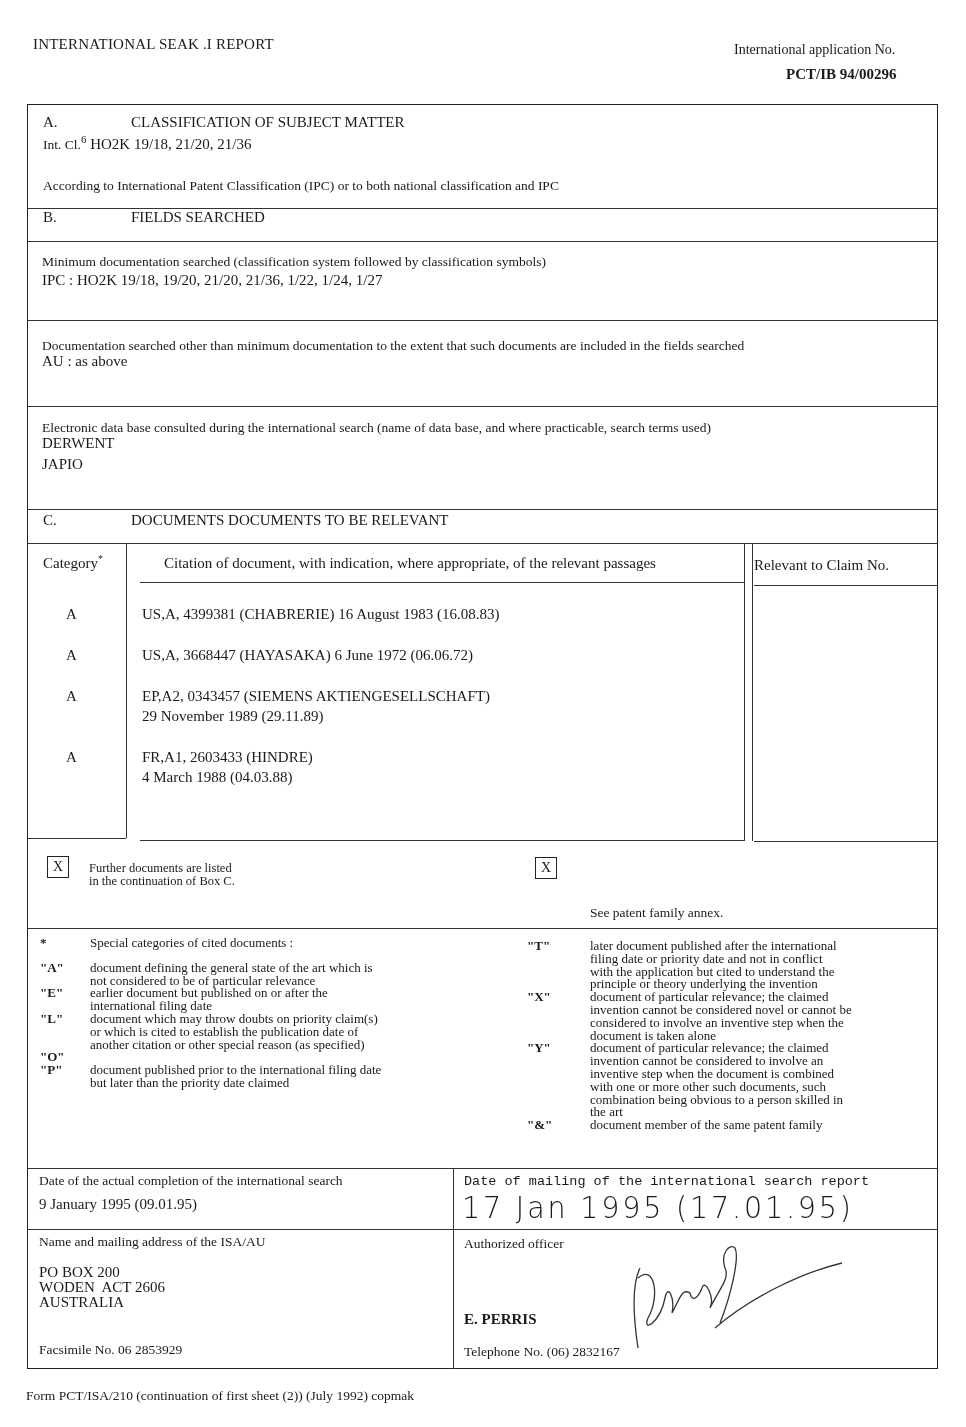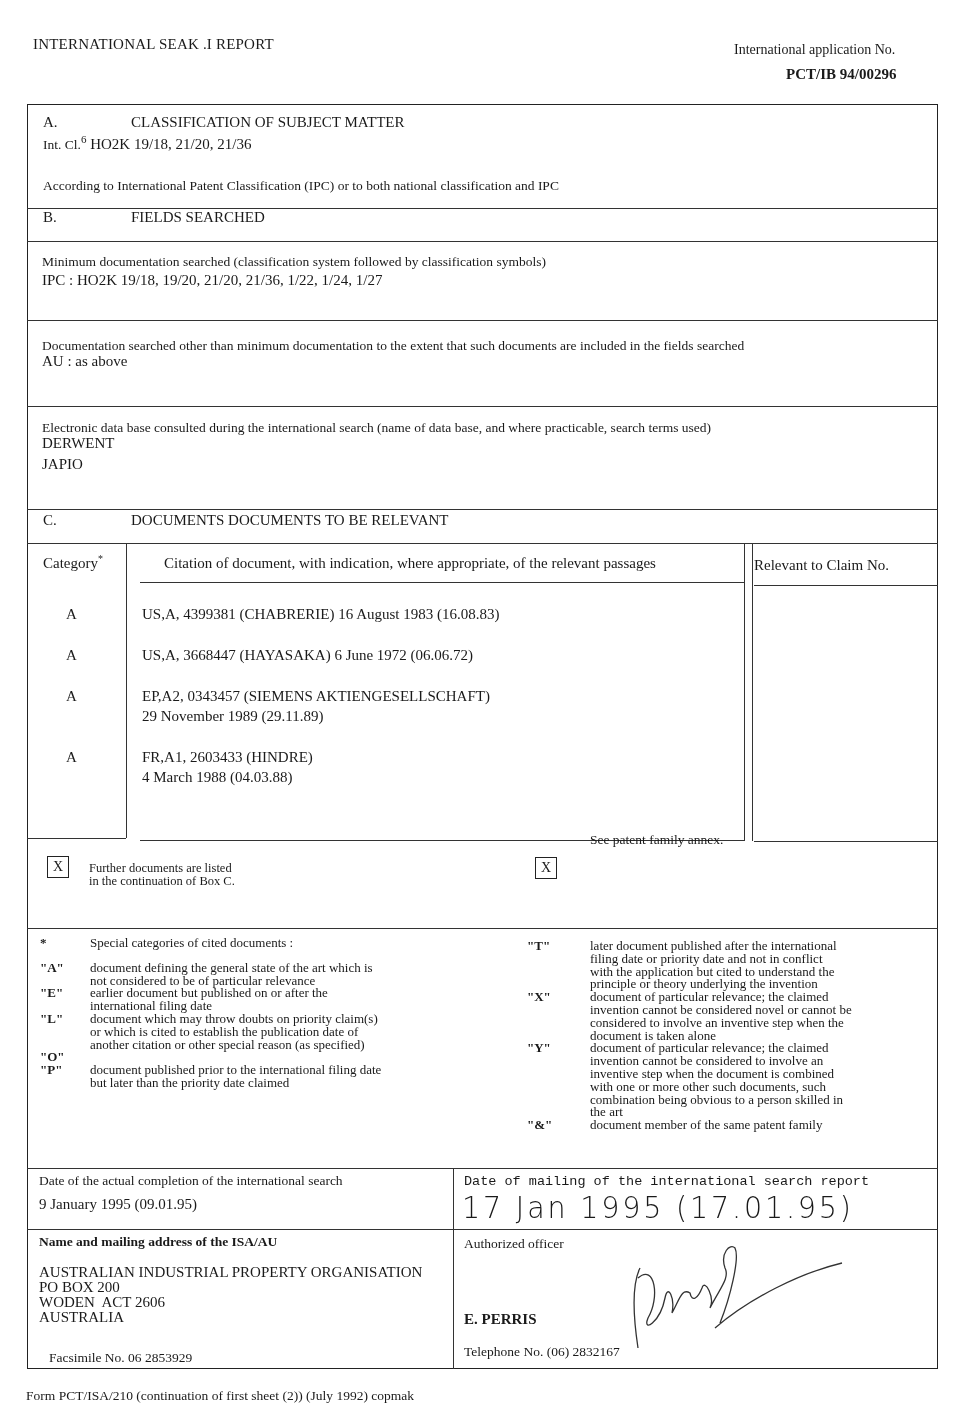--- a/index.html
+++ b/index.html
@@ -102,21 +102,21 @@
 <div class="abs t15" style="left:66px; top:749px;">A</div>
 <div class="abs t15" style="left:142px; top:749px;">FR,A1, 2603433 (HINDRE)</div>
 <div class="abs t15" style="left:142px; top:769px;">4 March 1988 (04.03.88)</div>
 
 <div class="chk" style="left:47px; top:856px;">X</div>
 <div class="abs small-lines" style="left:89px; top:862px;">
   <div>Further documents are listed</div>
   <div>in the continuation of Box C.</div>
 </div>
 <div class="chk" style="left:535px; top:857px;">X</div>
-<div class="abs t13" style="left:590px; top:832px;text-align:center;">See patent family annex.</div>
+<div class="abs t13" style="left:590px; top:905px;text-align:center;">See patent family annex.</div>
 <div class="hline" style="left:27px; top:928px; width:911px;"></div>
 
 <div class="abs legend" style="left:40px; top:937px; width:420px;">
   <div class="row" style="margin-bottom:12px;">
     <span class="code">*</span>
     <span class="desc">Special categories of cited documents :</span>
   </div>
   <div class="row">
     <span class="code">"A"</span>
     <span class="desc">
@@ -191,28 +191,27 @@
 
 <div class="hline" style="left:27px; top:1168px; width:911px;"></div>
 <div class="vline" style="left:453px; top:1168px; height:201px;"></div>
 <div class="hline" style="left:27px; top:1229px; width:911px;"></div>
 
 <div class="abs t13" style="left:39px; top:1173px;">Date of the actual completion of the international search</div>
 <div class="abs t15" style="left:39px; top:1196px;">9 January 1995 (09.01.95)</div>
 <div class="abs t13" style="left:464px; top:1174px;font-family:Liberation Mono, monospace;">Date of mailing of the international search report</div>
 <div class="abs hand" style="left:462px; top:1190px;">17 Jan 1995 (17.01.95)</div>
 
-<div class="abs t13" style="left:39px; top:1234px;font-weight:bold;">Name and mailing address of the ISA/AU</div>
+<div class="abs t13" style="left:39px; top:1234px;">Name and mailing address of the ISA/AU</div>
 <div class="abs t15" style="left:39px; top:1265px; line-height:15px;">
-  <div>AUSTRALIAN INDUSTRIAL PROPERTY ORGANISATION</div>
   <div>PO BOX 200</div>
   <div style="white-space:pre;">WODEN  ACT 2606</div>
   <div>AUSTRALIA</div>
 </div>
-<div class="abs t13" style="left:49px; top:1342px;margin-top:8px;">Facsimile No. 06 2853929</div>
+<div class="abs t13" style="left:39px; top:1342px;">Facsimile No. 06 2853929</div>
 
 <div class="abs t13" style="left:464px; top:1236px;">Authorized officer</div>
 <div class="abs t15 bold" style="left:464px; top:1311px;">E. PERRIS</div>
 <div class="abs t13" style="left:464px; top:1344px;">Telephone No. (06) 2832167</div>
 
 <svg class="abs" style="left:620px; top:1238px;" width="230" height="115" viewBox="0 0 230 115">
   <path d="M20,30 C10,50 15,90 18,110 M18,40 C35,25 40,60 28,80 C22,95 40,85 45,60 C48,45 55,60 52,75 C60,60 62,50 70,55 C72,65 78,60 82,50 C85,40 95,60 90,70 C100,50 110,40 105,30 C100,15 110,5 115,10 C120,20 110,60 100,85 M95,90 C130,60 180,35 222,25" fill="none" stroke="#333" stroke-width="1.3"></path>
 </svg>
 
 <div class="abs t13" style="left:26px; top:1388px;">Form PCT/ISA/210 (continuation of first sheet (2)) (July 1992) copmak</div>

